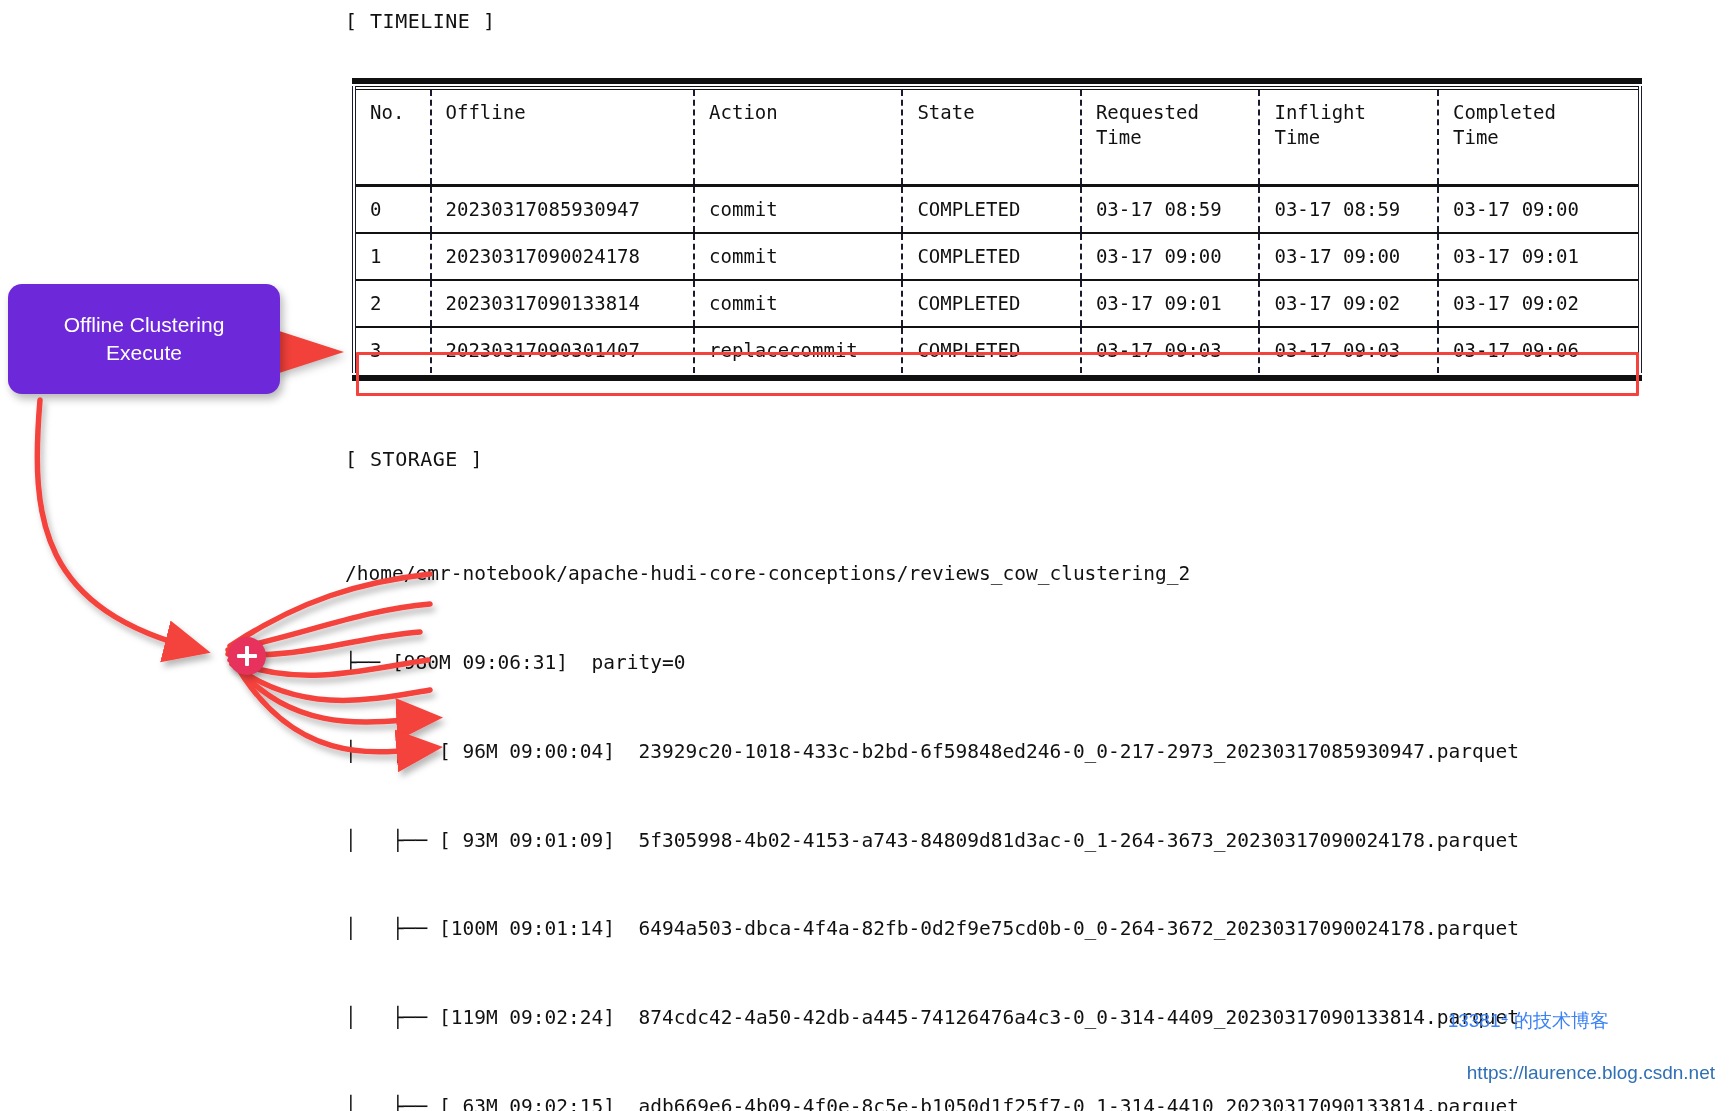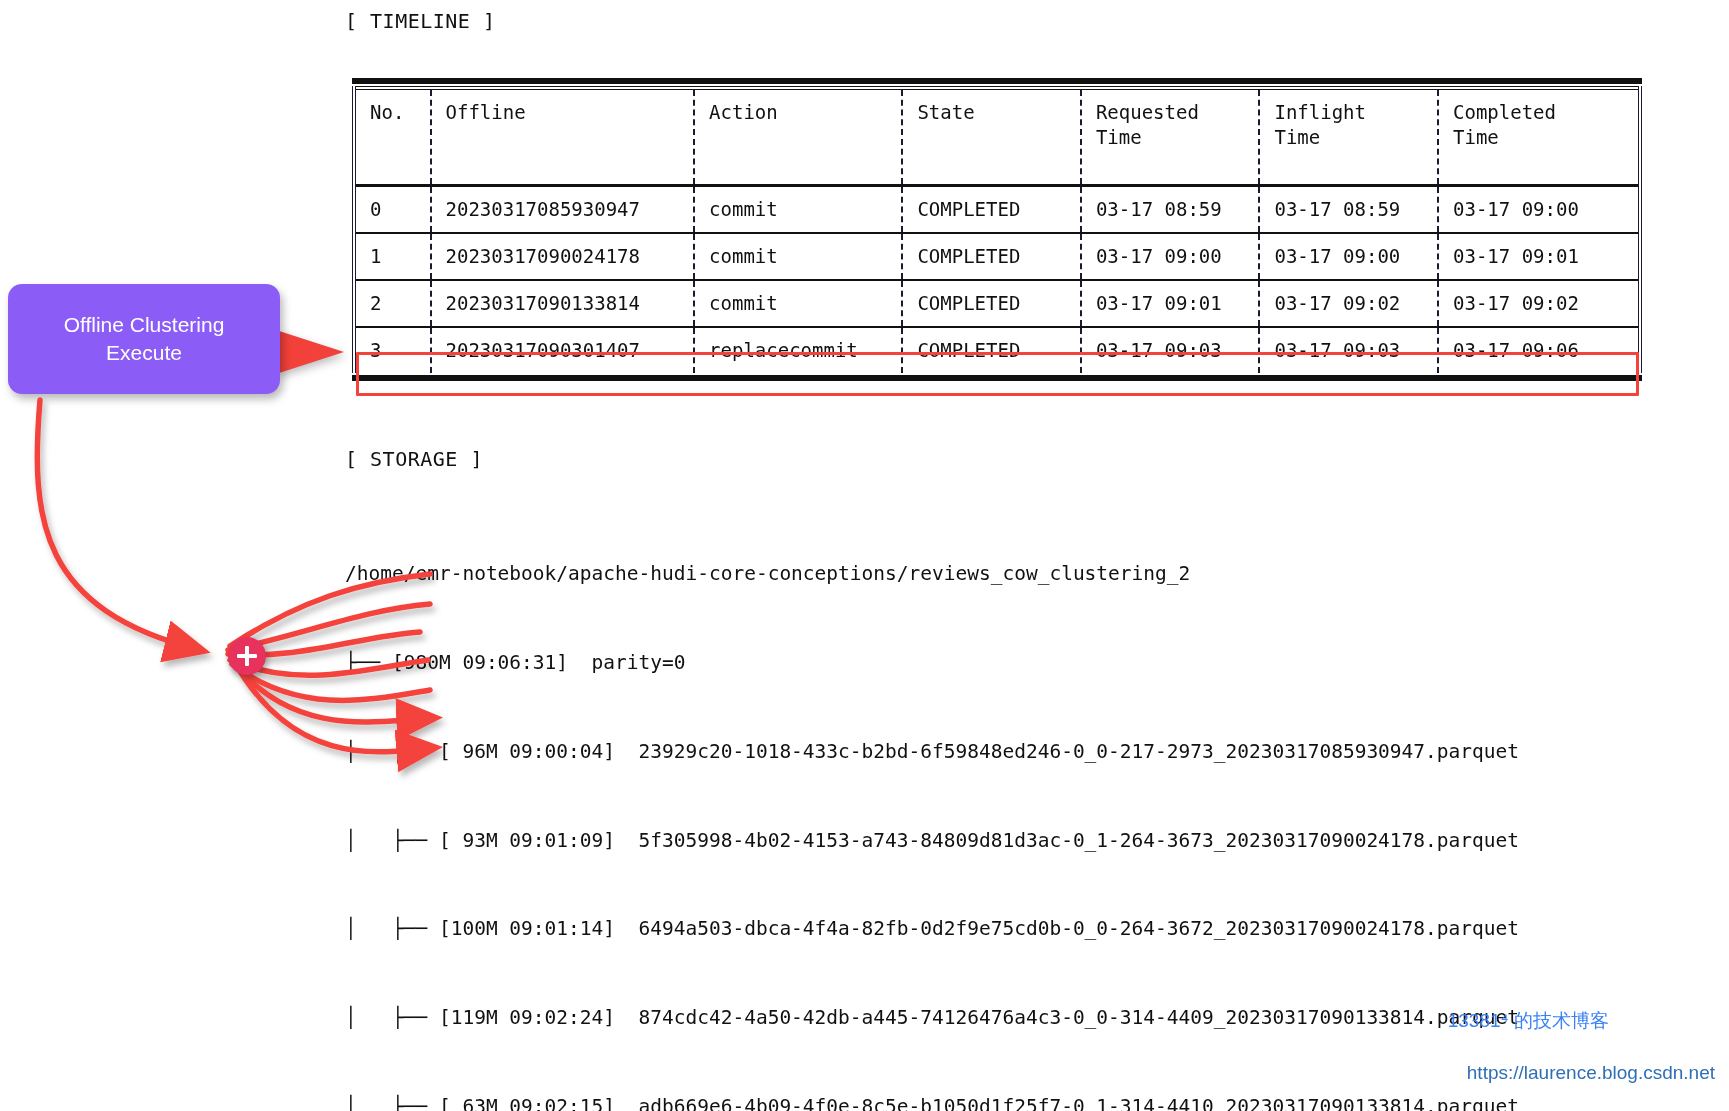--- a/index.html
+++ b/index.html
@@ -97,21 +97,21 @@
     border-radius: 1px;
   }
 
   
   #callout {
     position: absolute;
     left: 8px;
     top: 284px;
     width: 272px;
     height: 110px;
-    background: #8b5cf6;
+    background: #6d28d9;
     border-radius: 14px;
     box-shadow: 3px 5px 9px rgba(0,0,0,0.28);
     display: flex;
     align-items: center;
     justify-content: center;
   }
   #callout .callout-text {
     color: #ffffff;
     font-family: "Liberation Sans", sans-serif;
     font-size: 21px;

